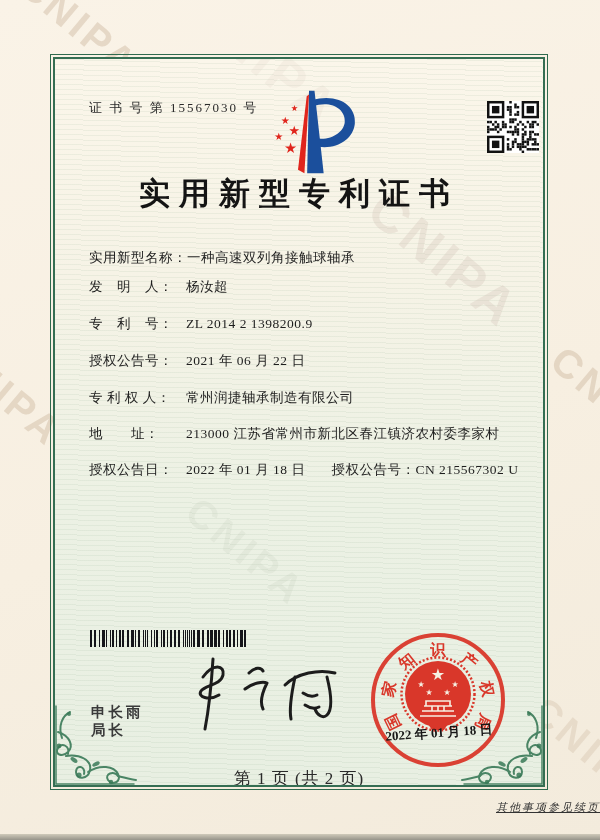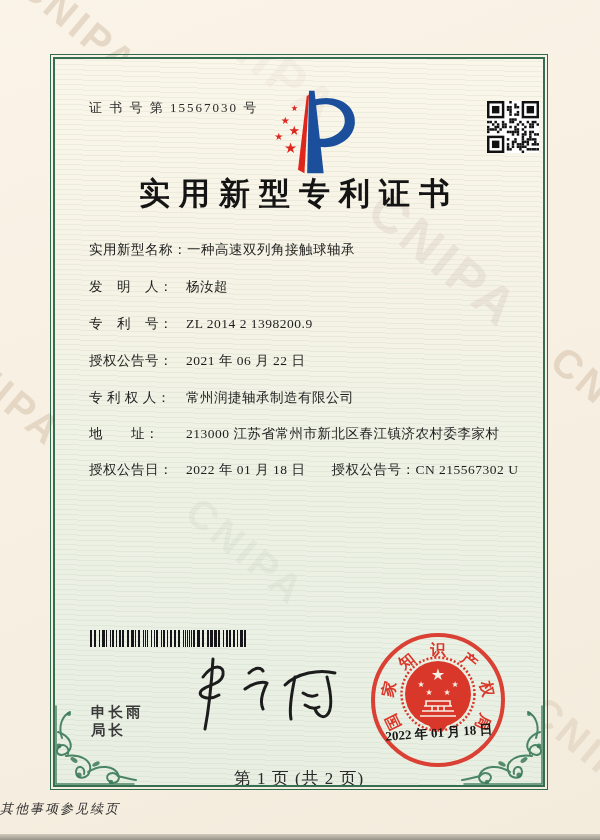--- a/index.html
+++ b/index.html
@@ -41,21 +41,21 @@
 
   .title {
     position:absolute; left:0; top:114px; width:100%; text-align:center;
     font-size:31px; font-weight:bold; letter-spacing:9px; color:#141414;
   }
 
   .fields { position:absolute; left:34px; top:182px; width:440px; }
   .frow { position:absolute; left:0; font-size:13.5px; color:#1e1e1e; white-space:nowrap; }
   .frow .lbl { display:inline-block; min-width:97px; letter-spacing:0.5px; }
   .frow .val { letter-spacing:0.5px; }
-  .frow.r1{top:0px}.frow.r2{top:37px}.frow.r3{top:74px}.frow.r4{top:111px}
+  .frow.r1{top:8px}.frow.r2{top:37px}.frow.r3{top:74px}.frow.r4{top:111px}
   .frow.r5{top:148px}.frow.r6{top:184px}.frow.r7{top:220px}
   .frow .lbl2 { display:inline-block; margin-left:26px; letter-spacing:0.5px; }
 
   .paras { position:absolute; left:28px; top:428px; width:444px; font-size:12.5px;
     line-height:22.5px; color:#1c1c1c; font-style:italic; letter-spacing:0.6px; }
   .paras p { text-indent:2em; }
 
   .barcode { position:absolute; left:35px; top:571px; width:160px; height:17px; }
 
   .official { position:absolute; left:36px; font-family:"Liberation Sans",sans-serif;
@@ -72,22 +72,22 @@
     color:#d9372a; font-weight:bold; font-size:15.5px; text-align:center;
     font-family:"Liberation Sans",sans-serif; }
   .emblem { position:absolute; left:27px; top:21px; width:80px; height:84px; }
   .seal-date { position:absolute; left:318px; top:665px; width:132px; text-align:center;
     font-size:13px; font-weight:bold; color:#161616; letter-spacing:0px;
     transform:rotate(-4deg); white-space:nowrap; }
 
   .pagefooter { position:absolute; left:0; top:708px; width:100%; text-align:center;
     font-size:17px; color:#2a2a2a; letter-spacing:1px; }
 
-  .cont-note { position:absolute; left:0; top:800px; width:100%; text-align:left;
-    font-size:13px; font-style:italic; color:#333; letter-spacing:2px; }
+  .cont-note { position:absolute; left:0; top:800px; width:100%; text-align:right;
+    font-size:11px; font-style:italic; color:#333; letter-spacing:2px;text-decoration:underline; }
 
   .flourish { position:absolute; width:86px; height:86px; }
   .flourish.bl { left:-3px; bottom:-3px; }
   .flourish.br { right:-3px; bottom:-3px; transform:scaleX(-1); }
 </style>
 </head>
 <body>
 
 <div class="page">
 

